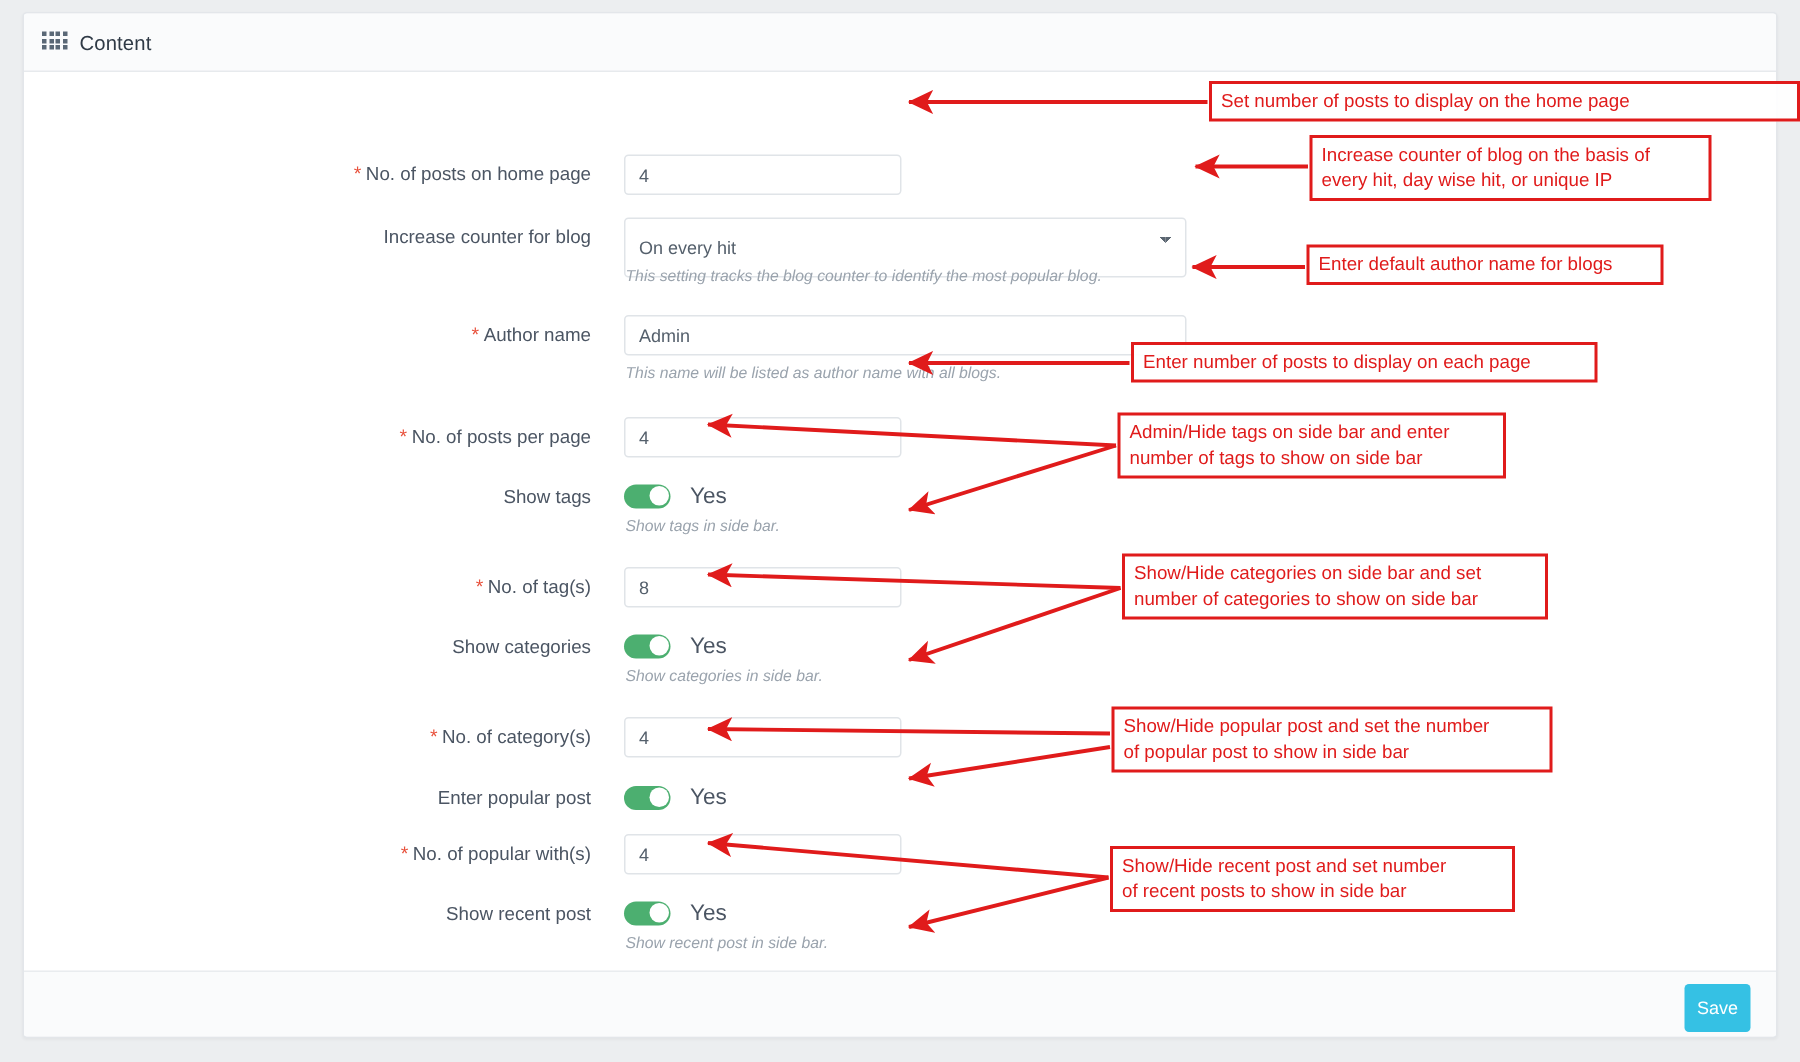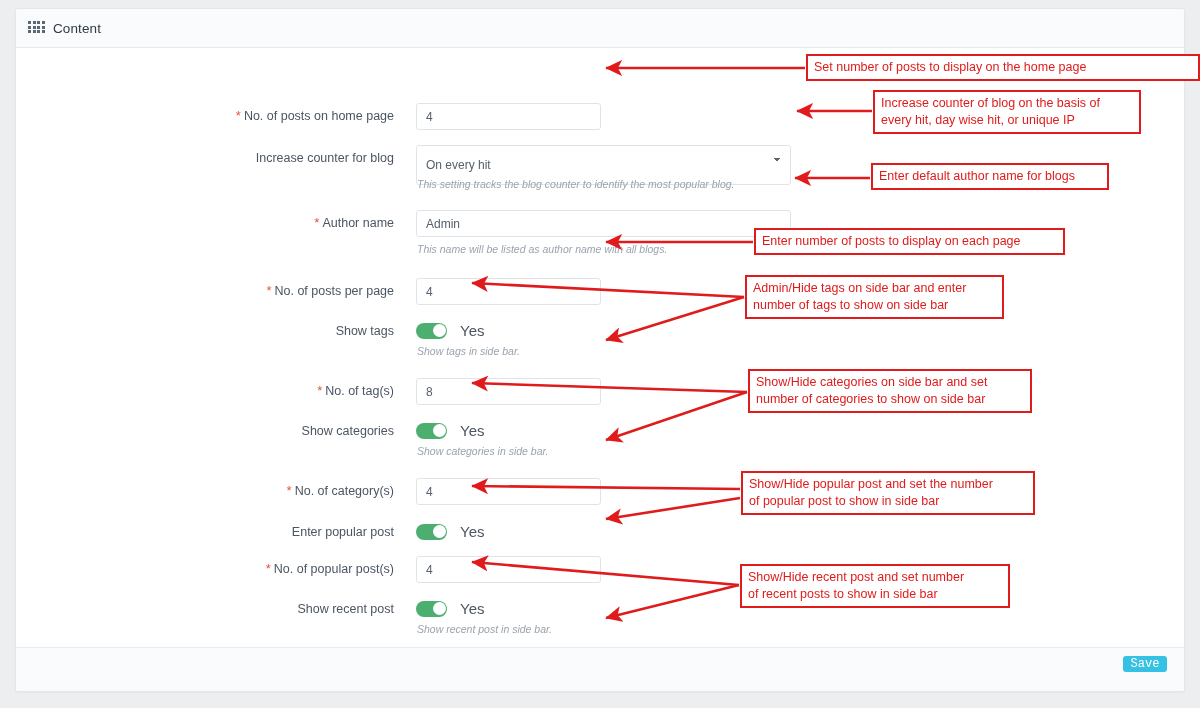--- a/index.html
+++ b/index.html
@@ -142,26 +142,26 @@
     position: absolute;
     left: 0; bottom: 0;
     width: 100%;
     height: 44px;
     background: #fafbfc;
     border-top: 1px solid #e9ecef;
   }
   #save-button {
     position: absolute;
     right: 17px; top: 8px;
-    width: 44px; height: 16px;
+    width: 44px; height: 32px;
     background: #35c1e4;
     border: none;
     border-radius: 3px;
     color: #fff;
-    font-family: Liberation Mono, monospace;
+    font-family: Liberation Sans, sans-serif;
     font-size: 12px;
     cursor: pointer;
     padding: 0;
   }
 
   
   #anno-layer {
     position: absolute;
     left: 0; top: 0;
     width: 1200px; height: 708px;
@@ -288,21 +288,21 @@
       <div class="toggle-wrap" style="top:5px">
         <span class="toggle" style="background: rgb(76, 175, 112);">
           <span class="knob"></span>
         </span>
         <span class="toggle-txt">Yes</span>
       </div>
     </div>
 
     <div class="row" style="top:506px">
       <div class="lbl" style="top:8px">
-        <span class="req" style="color: rgb(232, 81, 60);">*</span><span>No. of popular post(s)</span>
+        <span class="req" style="color: rgb(232, 81, 60);">*</span><span>No. of popular with(s)</span>
       </div>
       <div class="ctrl" style="top:2px">
         <input class="fld w-sm" type="text" value="4" style="">
       </div>
     </div>
 
     <div class="row" style="top:547px">
       <div class="lbl" style="top:7px">Show recent post</div>
       <div class="toggle-wrap" style="top:5px">
         <span class="toggle" style="background: rgb(76, 175, 112);">

